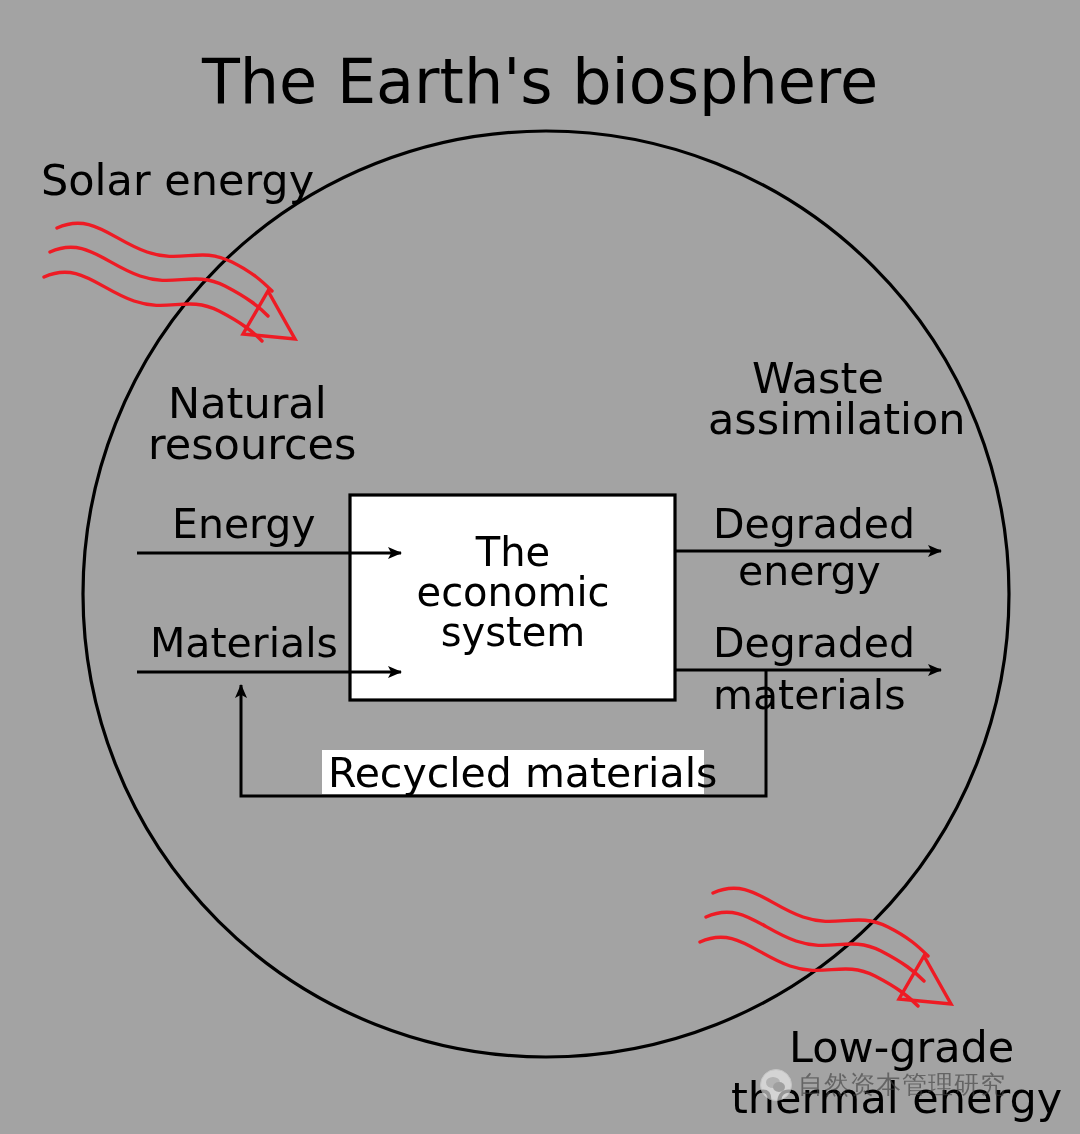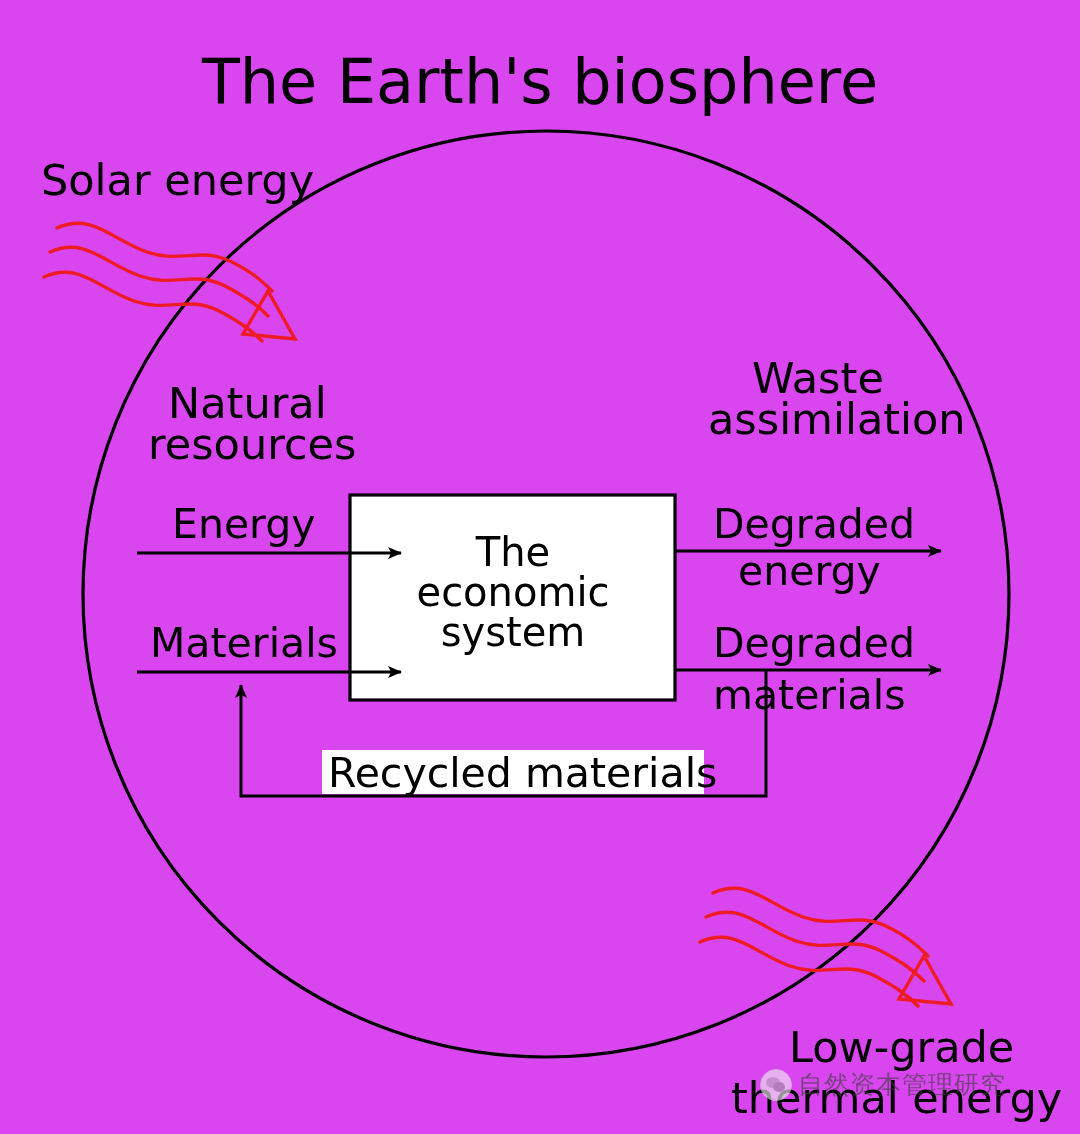--- a/index.html
+++ b/index.html
@@ -8,21 +8,21 @@
     padding: 0;
     background: #ffffff;
   }
   body {
     font-family: "DejaVu Sans", "Liberation Sans", sans-serif;
   }
   #stage {
     position: relative;
     width: 1080px;
     height: 1134px;
-    background: #d946ef;
+    background: #a3a3a3;
     overflow: hidden;
   }
   #diagram-svg {
     position: absolute;
     left: 0;
     top: 0;
     width: 1080px;
     height: 1134px;
     display: block;
   }

